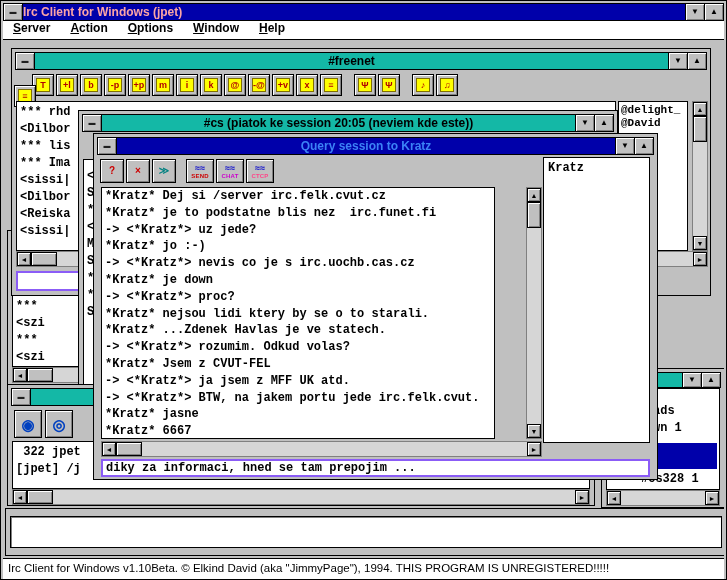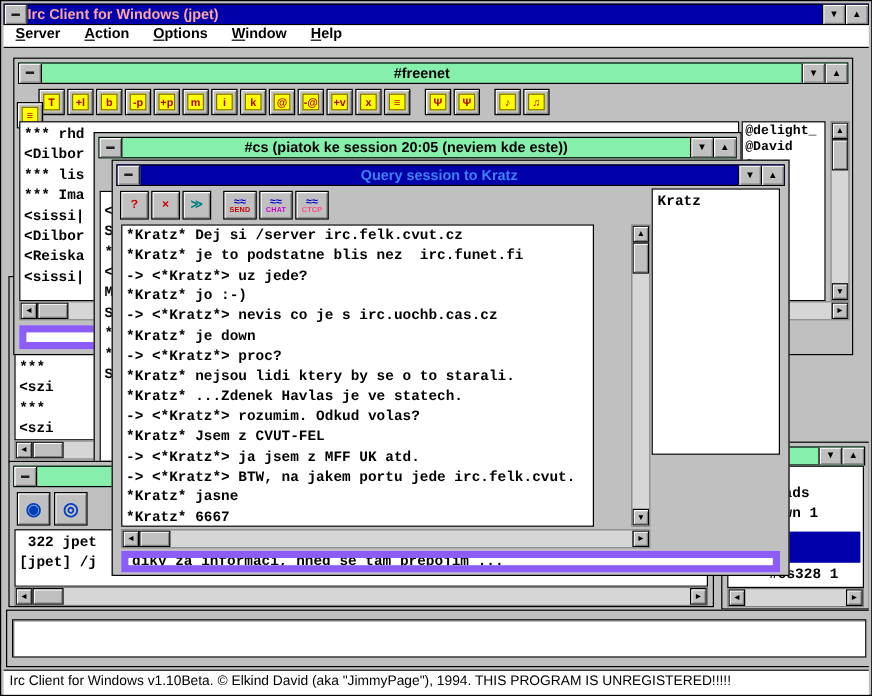--- a/index.html
+++ b/index.html
@@ -12,21 +12,21 @@
   .tb-title{flex:1;font-weight:bold;font-size:12px;line-height:16px;color:#fca5a5;white-space:nowrap;overflow:hidden}
   .sysbox{width:19px;flex:0 0 auto;border-right:1px solid #000;background:#c0c0c0;text-align:center;font-size:7px;line-height:16px;color:#202020;box-shadow:inset 1px 1px 0 #fff,inset -1px -1px 0 #808080}
   .cb{width:19px;flex:0 0 auto;border-left:1px solid #000;background:#c0c0c0;text-align:center;font-size:8px;line-height:16px;color:#000;box-shadow:inset 1px 1px 0 #fff,inset -1px -1px 0 #808080}
   .menubar{position:absolute;left:2px;top:20px;right:2px;height:19px;background:#fff;border-bottom:1px solid #000;display:flex;align-items:flex-start;gap:20px;padding-left:10px}
   .mi{font-weight:bold;font-size:12px;color:#000;white-space:nowrap}
   .mdi{position:absolute;left:2px;top:39px;right:2px;height:518px;background:#c0c0c0;overflow:hidden}
   .statusbar{position:absolute;left:2px;top:557px;right:2px;height:21px;background:#fff;border-top:1px solid #000;font-weight:normal;font-size:11.5px;line-height:19px;padding-left:5px;white-space:nowrap;overflow:hidden;color:#000}
 
   
   .win{position:absolute;background:#c0c0c0;border:1px solid #000}
-  .wt{position:absolute;left:3px;top:3px;right:3px;height:18px;display:flex;border:1px solid #000;background:#86efac}
+  .wt{position:absolute;left:3px;top:3px;right:3px;height:18px;display:flex;border:1px solid #000;background:#14b8a6}
   .wt.active{background:#0000aa}
   .wt .t{flex:1;text-align:center;font-weight:bold;font-size:12px;line-height:16px;color:#000;white-space:nowrap;overflow:hidden}
   .wt.active .t{color:#3b82f6}
   .wt16{height:16px}
   .wt16 .cb{line-height:14px}
 
   
   .toolbar{position:absolute;display:flex;align-items:center}
   .tbtn{width:22px;height:22px;flex:0 0 auto;margin-right:2px;background:#c0c0c0;border:1px solid #000;box-shadow:inset 1px 1px 0 #fff,inset -1px -1px 0 #808080;display:flex;align-items:center;justify-content:center}
   .tbtn .ic{width:14px;height:14px;background:#ffff00;border:1px solid #807000;color:#b00000;font-size:9px;font-weight:bold;line-height:12px;text-align:center;overflow:hidden}
@@ -49,21 +49,21 @@
 
   .svbtn{width:28px;height:28px;flex:0 0 auto;margin-right:3px;background:#c0c0c0;border:1px solid #000;box-shadow:inset 1px 1px 0 #fff,inset -1px -1px 0 #808080;display:flex;align-items:center;justify-content:center}
   .svbtn .ic2{color:#0040c0;font-size:15px;font-weight:bold;line-height:15px}
 
   
   .txtarea{position:absolute;background:#fff;border:1px solid #000;font-family:"Liberation Mono","DejaVu Sans Mono",monospace;font-weight:bold;font-size:12px;line-height:17px;white-space:pre;overflow:hidden;color:#000;padding:2px 3px}
   .chat{line-height:16.8px;padding:0 3px}
   .nicklist{position:absolute;background:#fff;border:1px solid #000;font-family:"Liberation Mono","DejaVu Sans Mono",monospace;font-weight:bold;overflow:hidden;color:#000;padding:2px 2px}
   #fn-nicks{font-size:11px;line-height:13px}
   #q-nicks{font-size:12px;line-height:15px;padding:3px 4px}
-  .inputline{position:absolute;background:#fff;border:6px solid #8b5cf6;font-family:"Liberation Mono","DejaVu Sans Mono",monospace;font-weight:bold;font-size:12px;line-height:15px;padding:1px 3px;color:#000;outline:none}
+  .inputline{position:absolute;background:#fff;border:2px solid #8b5cf6;font-family:"Liberation Mono","DejaVu Sans Mono",monospace;font-weight:bold;font-size:12px;line-height:15px;padding:1px 3px;color:#000;outline:none}
 
   
   .sb{position:absolute;background:#d6d6d6;border:1px solid #808080;display:flex;overflow:hidden}
   .sb.v{flex-direction:column}
   .sbb{flex:0 0 auto;width:14px;height:14px;background:#c0c0c0;border:1px solid #000;box-shadow:inset 1px 1px 0 #fff,inset -1px -1px 0 #808080;font-size:7px;line-height:13px;text-align:center;color:#000}
   .sb .thumb{flex:0 0 auto;background:#c0c0c0;border:1px solid #000;box-shadow:inset 1px 1px 0 #fff,inset -1px -1px 0 #808080}
   .sb.h .thumb{width:26px;height:14px}
   .sb.v .thumb{width:14px;height:26px}
   .sb .track{flex:1 1 auto}
 
@@ -99,21 +99,21 @@
   #ls-content .i3{padding-left:34px}
   #ls-hscroll{left:4px;top:121px;width:114px;height:16px}
 
   #win-bottomstrip{left:2px;top:468px;width:722px;height:48px;z-index:5}
   #bs-inner{position:absolute;left:4px;top:7px;right:4px;bottom:7px;background:#fff;border:1px solid #000;box-shadow:inset 1px 1px 0 #808080}
 
   #win-query{left:90px;top:93px;width:565px;height:347px;z-index:6}
   #q-toolbar{left:4px;top:23px;right:4px;height:28px;padding-left:2px}
   #q-chat{left:7px;top:53px;width:394px;height:252px}
   #q-vscroll{left:432px;top:53px;width:16px;height:252px}
-  #q-nicks{left:449px;top:23px;width:107px;height:222px}
+  #q-nicks{left:449px;top:23px;width:107px;height:286px}
   #q-hscroll{left:7px;top:307px;width:441px;height:16px}
   #q-input{left:7px;top:325px;width:549px;height:18px}
 </style>
 </head>
 <body>
 
 <div class="screen">
 
   <div class="main-titlebar">
     <div class="sysbox"><span>▬</span></div>

